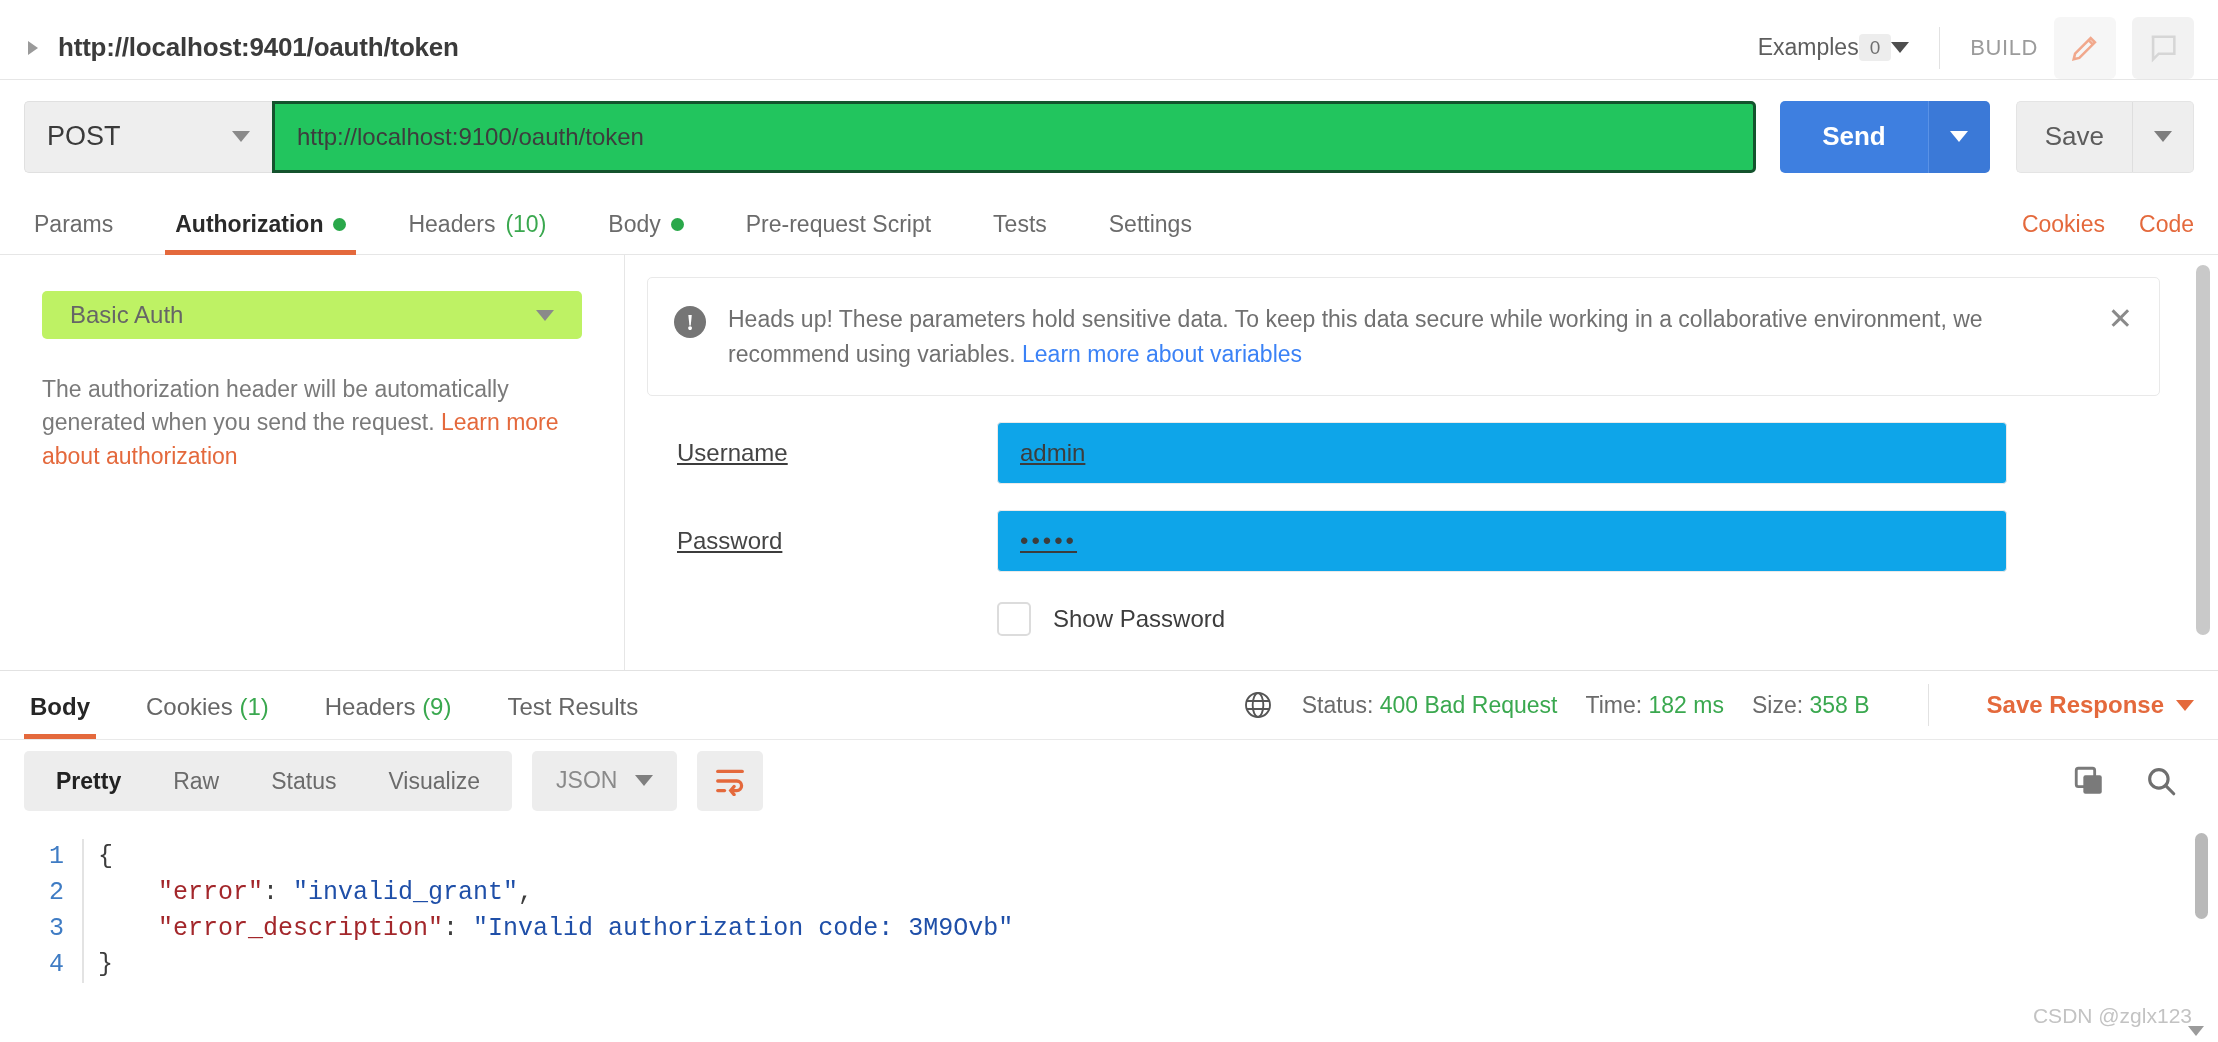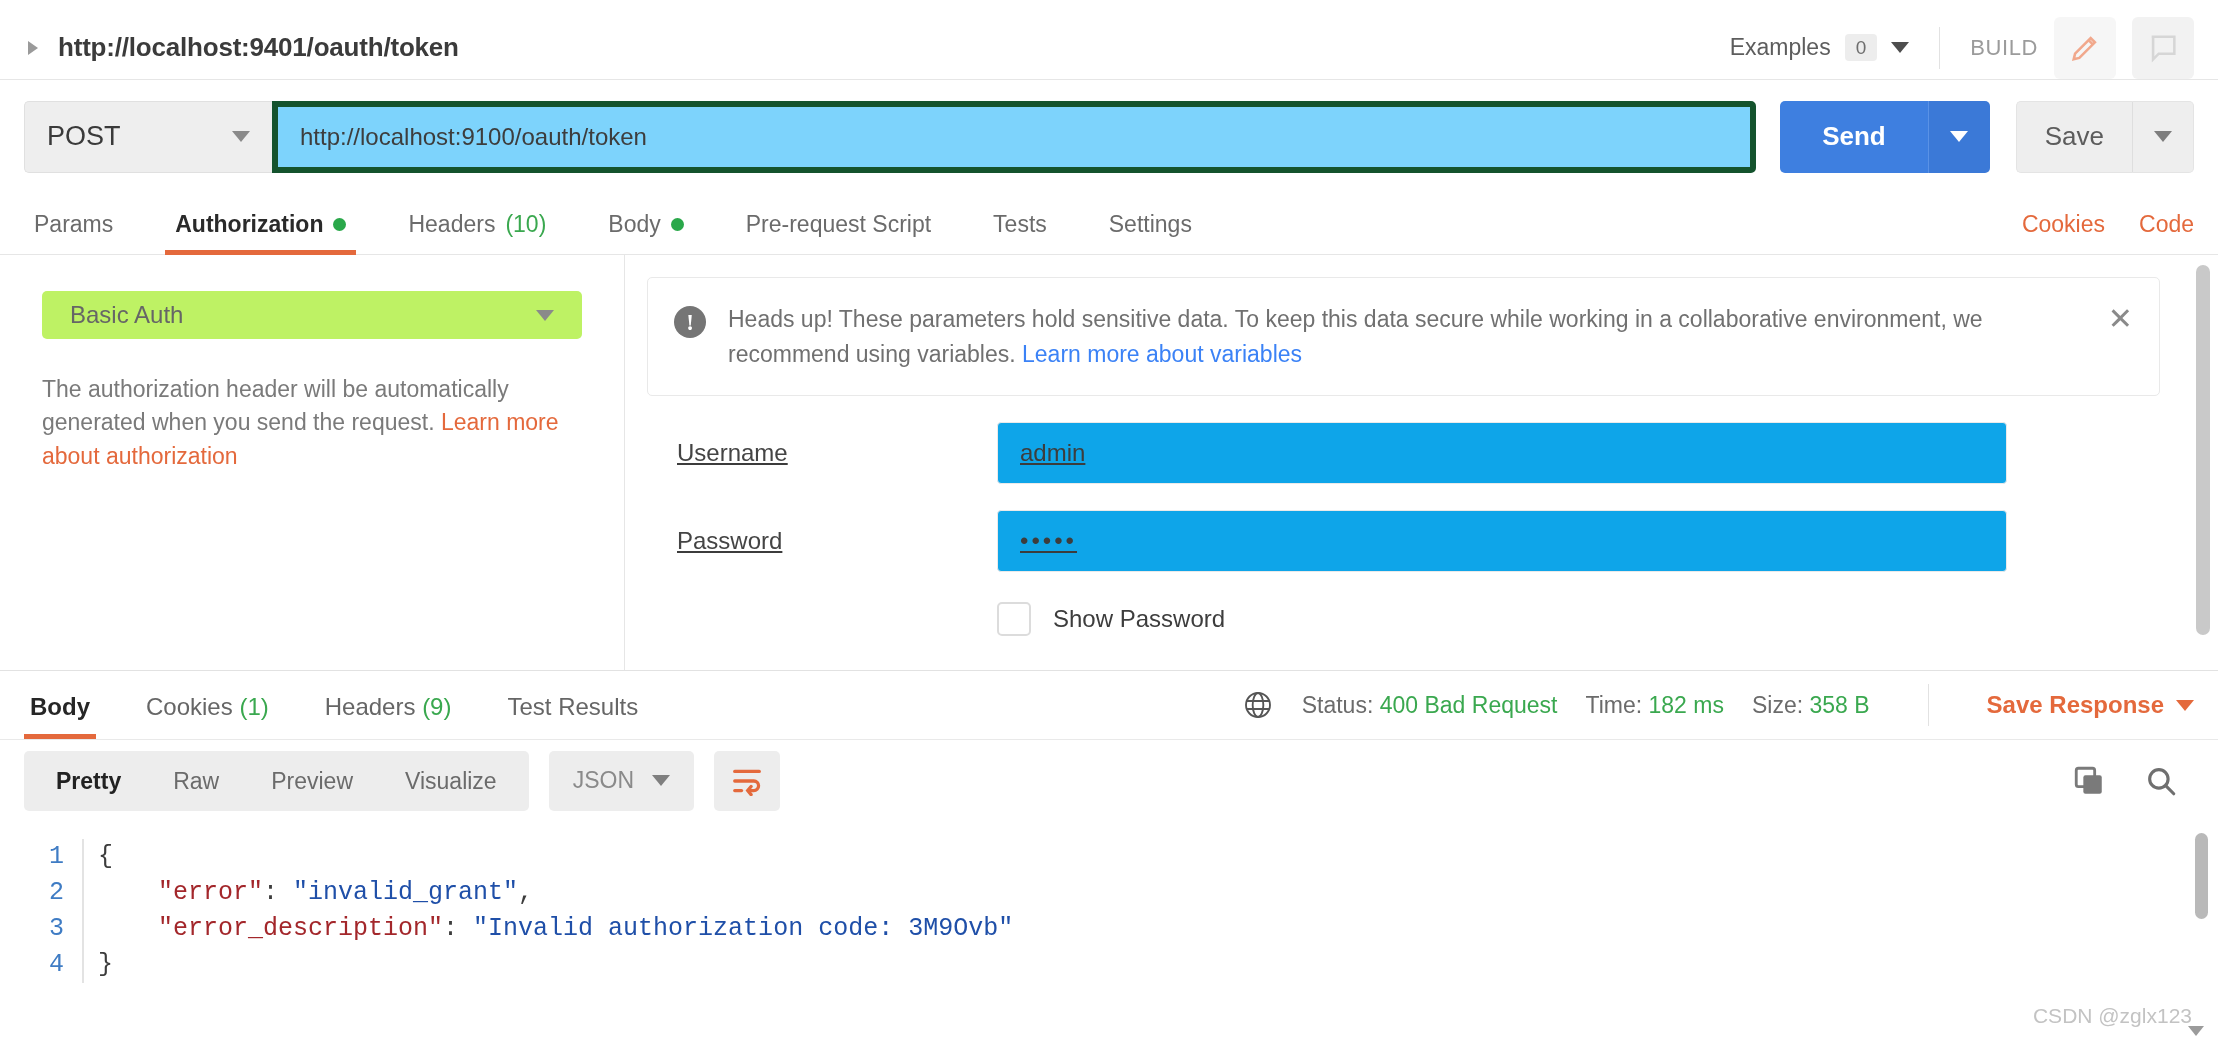--- a/index.html
+++ b/index.html
@@ -39,21 +39,21 @@
     letter-spacing: -0.2px;
   }
   .titlebar-right {
     margin-left: auto;
     display: flex;
     align-items: center;
     gap: 0;
     height: 100%;
   }
   .examples-wrap {
-    display: flex; align-items: center; gap: 14px;
+    display: flex; align-items: center; 
     font-size: 23px; color: #5d5d5d; cursor: pointer;
   }
   .badge-count {
     background: #ededed;
     color: #6e6e6e;
     font-size: 19px;
     border-radius: 4px;
     padding: 4px 11px;
     line-height: 1;
   }
@@ -93,22 +93,22 @@
   }
   .method-label { font-size: 27px; font-weight: normal; color: #3a3a3a; }
   .method-select .caret-down {
     margin-left: auto;
     border-left: 9px solid transparent;
     border-right: 9px solid transparent;
     border-top: 11px solid #8a8a8a;
   }
   .url-input {
     flex: 1 1 auto; height: 72px;
-    background: #7dd3fc;
-    border: 6px solid #14532d;
+    background: #22c55e;
+    border: 3px solid #14532d;
     border-radius: 0 5px 5px 0;
     display: flex; align-items: center;
     padding: 0 22px;
     font-size: 24px;
     color: #3d3d3d;
     cursor: text;
     overflow: hidden;
     white-space: nowrap;
   }
   .send-group { display: flex; margin-left: 24px; }
@@ -543,21 +543,21 @@
         <span>Save Response</span>
         <span class="caret-down"></span>
       </span>
     </div>
   </div>
 
   <div class="resp-toolbar">
     <div class="seg">
       <div class="seg-item active">Pretty</div>
       <div class="seg-item">Raw</div>
-      <div class="seg-item">Preview</div>
+      <div class="seg-item">Status</div>
       <div class="seg-item">Visualize</div>
     </div>
     <div class="json-select">
       <span class="json-select-label">JSON</span>
       <span class="caret-down"></span>
     </div>
     <div class="wrap-btn">
       <svg width="34" height="30" viewBox="0 0 24 22" fill="none" stroke="#e4693c" stroke-width="2.4" stroke-linecap="round">
         <path d="M3 4h18"></path>
         <path d="M3 11h14a3.5 3.5 0 010 7h-4"></path>

